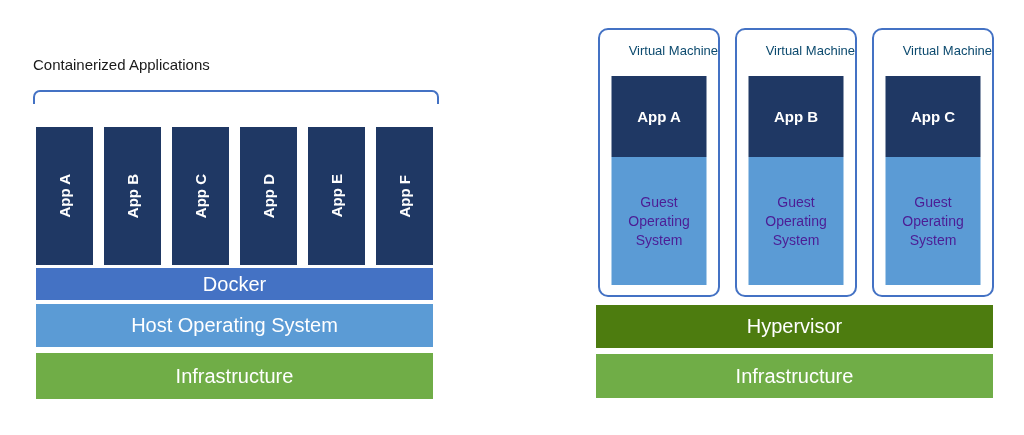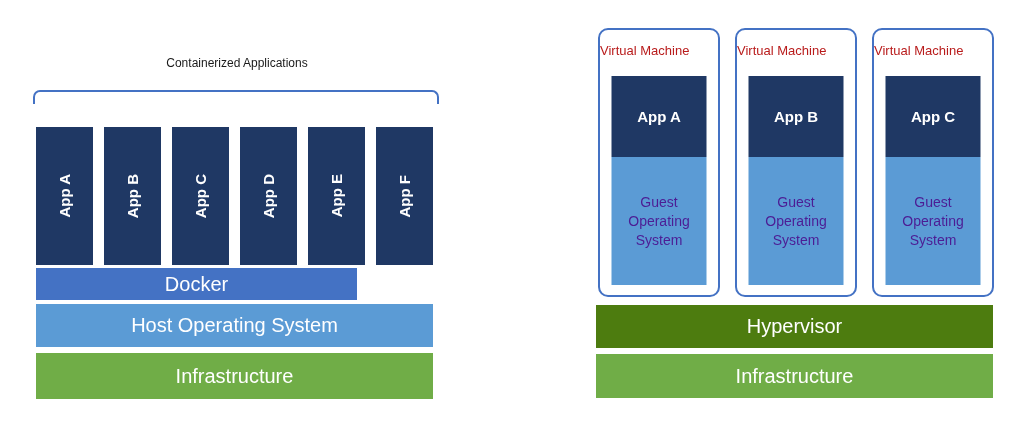--- a/index.html
+++ b/index.html
@@ -11,22 +11,22 @@
     width: 1024px;
     height: 435px;
     background: #ffffff;
     overflow: hidden;
   }
 
   
   .ca-title {
     position: absolute;
     left: 33px; top: 56px; width: 408px; height: 18px;
-    text-align: center;
-    font-size: 12px;
+    text-align: left;
+    font-size: 15px;
     color: #1a1a1a;
   }
   .bracket {
     position: absolute;
     left: 33px; top: 90px; width: 406px; height: 14px;
     border: 2px solid #4472C4;
     border-bottom: none;
     border-radius: 7px 7px 0 0;
   }
   .apps-row {
@@ -52,44 +52,44 @@
   }
 
   .layer {
     position: absolute;
     display: flex;
     align-items: center;
     justify-content: center;
     color: #ffffff;
     font-size: 20px;
   }
-  .layer-docker  { left: 36px; top: 268px; width: 321px; height: 32px; background: #4472C4; }
+  .layer-docker  { left: 36px; top: 268px; width: 397px; height: 32px; background: #4472C4; }
   .layer-hostos  { left: 36px; top: 304px; width: 397px; height: 43px; background: #5B9BD5; }
   .layer-infra-l { left: 36px; top: 353px; width: 397px; height: 46px; background: #70AD47; }
 
   
   .vm-row {
     position: absolute;
     left: 598px; top: 28px; width: 396px; height: 269px;
     display: flex;
     gap: 15px;
   }
   .vm-box {
     position: relative;
     flex: 1 1 0;
     background: #ffffff;
     border: 2px solid #4472C4;
     border-radius: 10px;
   }
   .vm-label {
     position: absolute;
     top: 13px; left: 0; width: 100%;
-    text-align: left;
+    text-align: right;
     font-size: 13px;
-    color: #b91c1c;
+    color: #0c4a6e;
     white-space: nowrap;
   }
   .vm-app {
     position: absolute;
     top: 46px; left: 50%;
     transform: translateX(-50%);
     width: 95px; height: 81px;
     background: #1F3864;
     display: flex;
     align-items: center;

